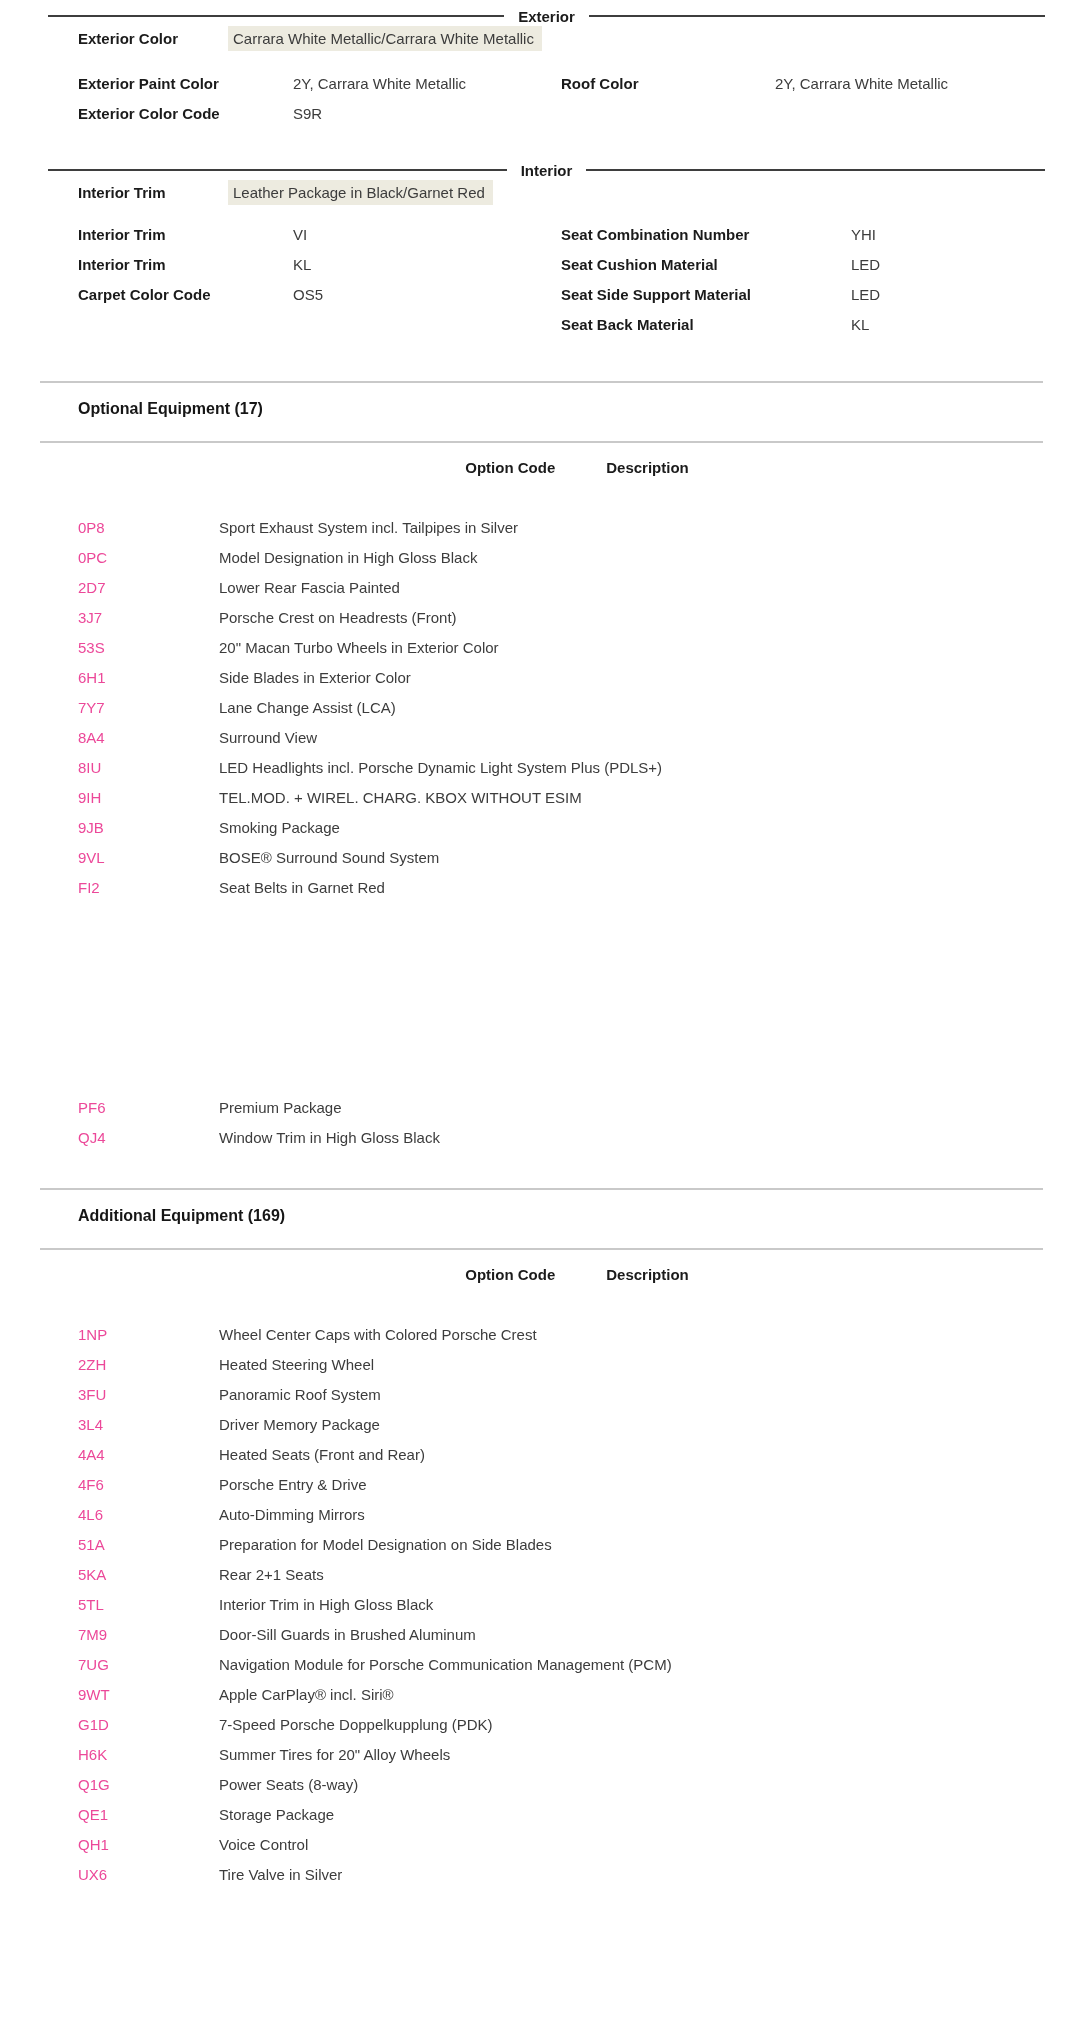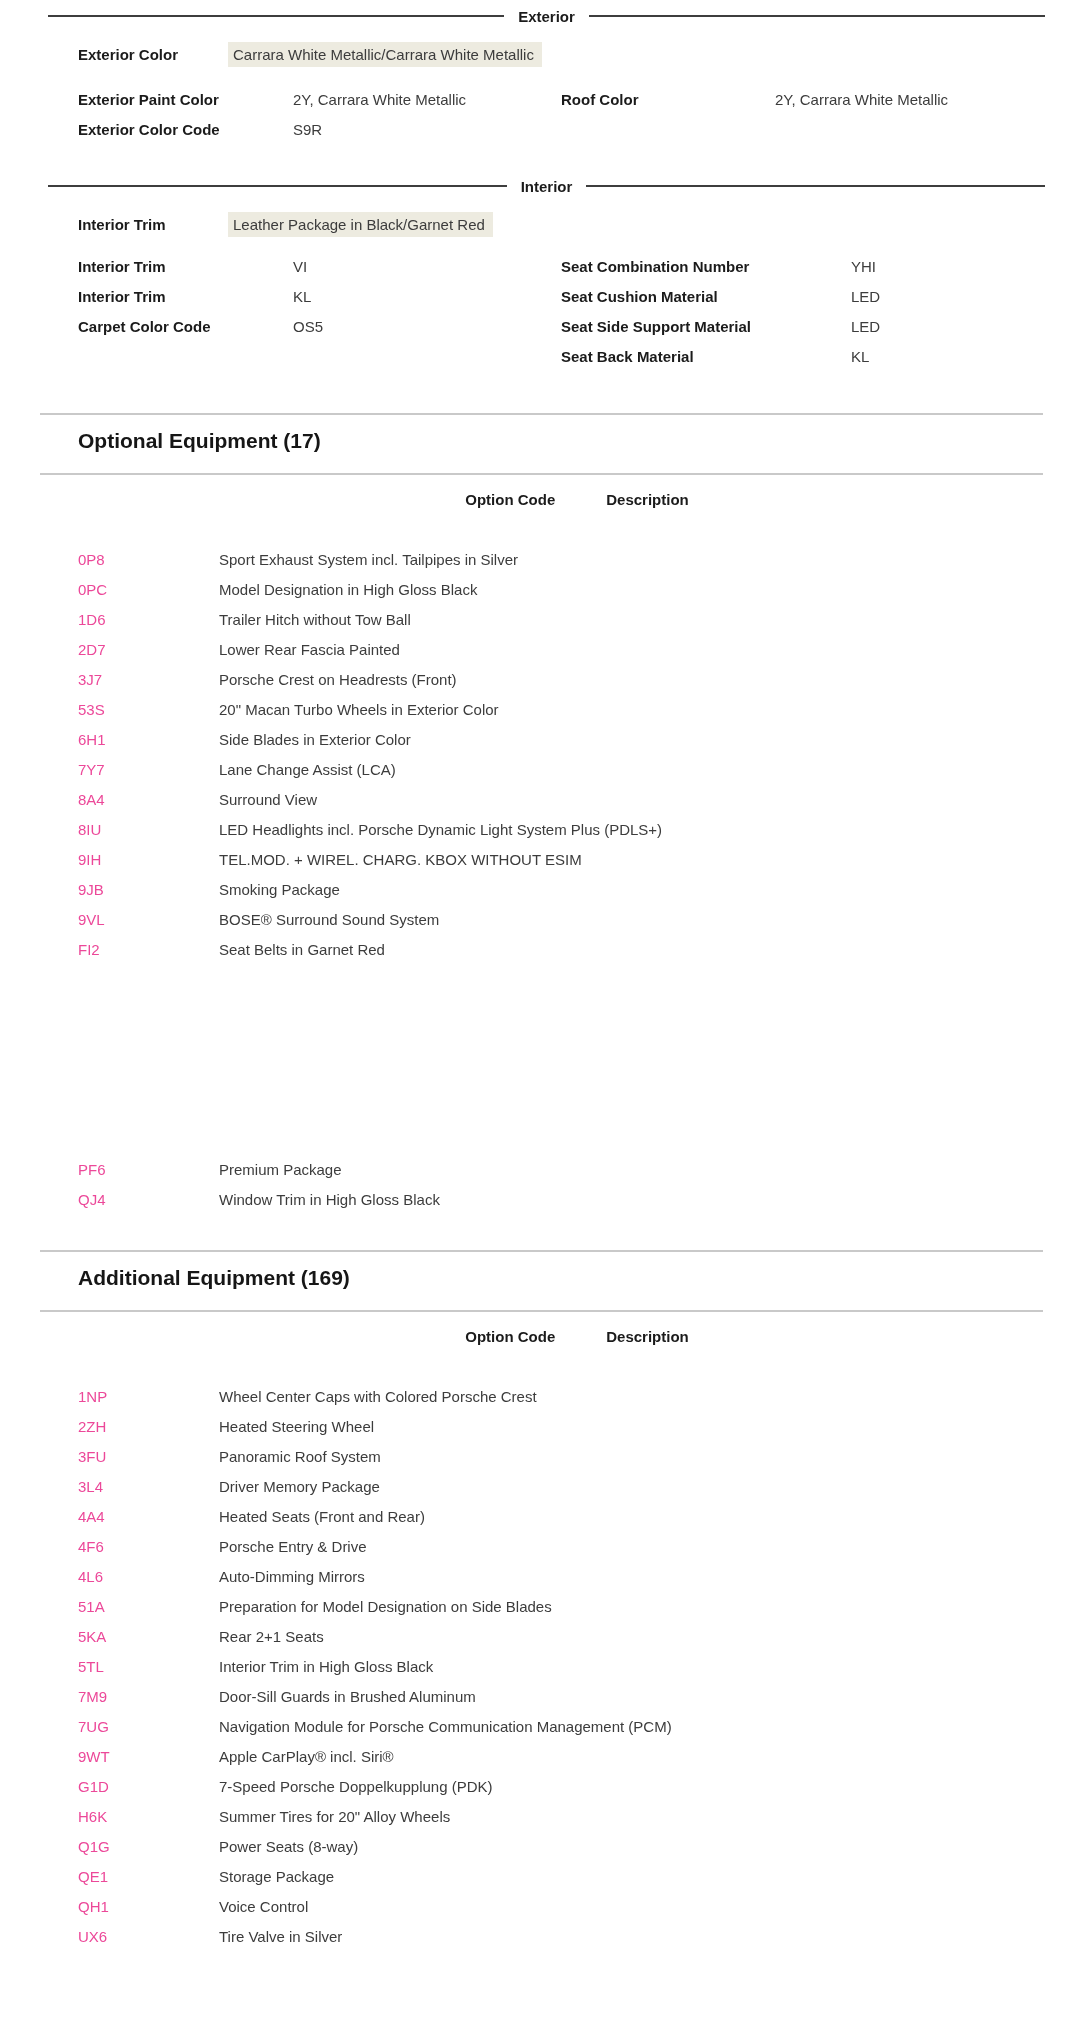--- a/index.html
+++ b/index.html
@@ -34,33 +34,33 @@
   .frow .flabel { font-weight: 700; color: #1b1b1b; }
   .col-left .flabel { width: 215px; }
   .ext-right .flabel { width: 214px; }
   .int-right .flabel { width: 290px; }
   .frow .fvalue { color: #3c3c3c; }
 
   
   .sep { height: 2px; background: var(--rule-light, #c9c9c9); margin: 0 33px 0 40px; }
   .sec-title {
     margin: 13px 0 0 78px; height: 26px; line-height: 26px;
-    font-size: 21px; font-weight: 700; color: #161616;
+    font-size: 16px; font-weight: 700; color: #161616;
   }
   .sep2 { margin-top: 19px; }
 
   
   .thead { display: flex; margin: 10px 0 0 78px; line-height: 30px; font-weight: 700; color: #1b1b1b; justify-content: center; }
   .thead .th-code { width: 141px; }
   .ttable { margin: 30px 0 0 78px; }
   .trow { display: flex; line-height: 30px; }
   .trow .td-code { width: 141px; color: #ec4899; }
   .trow .td-desc { color: #3c3c3c; }
 
-  .mt17 { margin-top: 17px; }
+  .mt17 { margin-top: 1px; }
   .mt18 { margin-top: 18px; }
   .mt15 { margin-top: 15px; }
   .fieldset-top { margin-top: 7px; }
   .fieldset-interior { margin-top: 32px; }
   .sep-optional { margin-top: 41px; }
   .gap-block { height: 190px; }
   .sep-additional { margin-top: 35px; }
 </style>
 </head>
 <body>
@@ -167,24 +167,20 @@
       <div class="trow">
         <span class="td-code">0P8</span>
         <span class="td-desc">Sport Exhaust System incl. Tailpipes in Silver</span>
       </div>
 
       <div class="trow">
         <span class="td-code">0PC</span>
         <span class="td-desc">Model Designation in High Gloss Black</span>
       </div>
 
-      <div class="trow">
-        <span class="td-code">1D6</span>
-        <span class="td-desc">Trailer Hitch without Tow Ball</span>
-      </div>
 
       <div class="trow">
         <span class="td-code">2D7</span>
         <span class="td-desc">Lower Rear Fascia Painted</span>
       </div>
 
       <div class="trow">
         <span class="td-code">3J7</span>
         <span class="td-desc">Porsche Crest on Headrests (Front)</span>
       </div>

